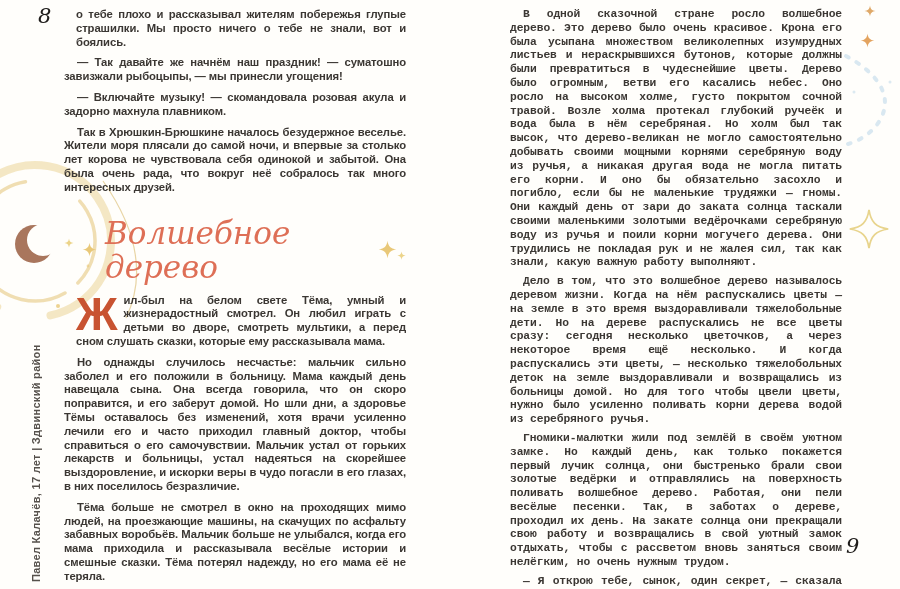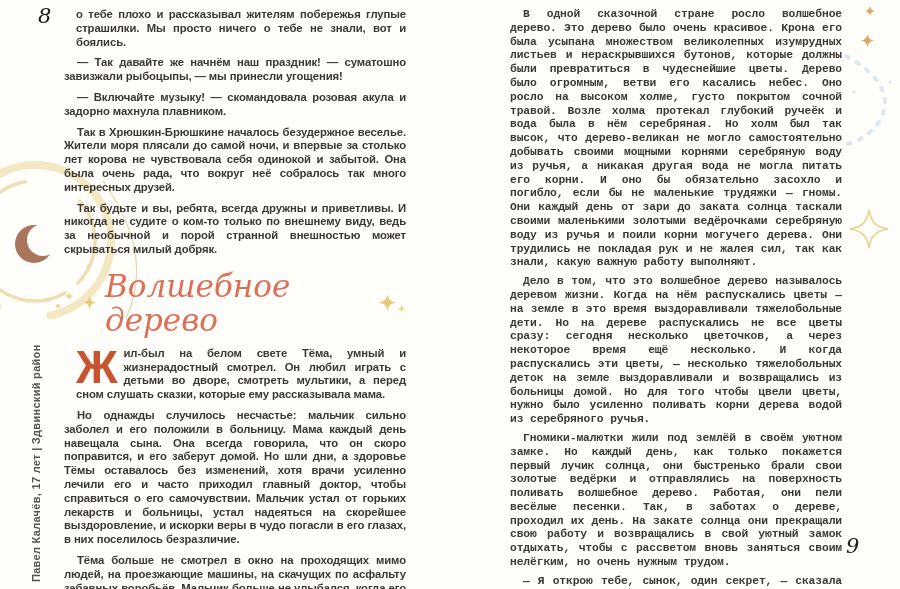--- a/index.html
+++ b/index.html
@@ -27,21 +27,21 @@
   .pagenum-left{left:38px;top:4px;}
   .pagenum-right{left:846px;top:534px;}
   .byline{
     position:absolute;left:30px;top:582px;
     transform:rotate(-90deg);transform-origin:0 0;
     white-space:nowrap;
     font-size:11px;font-weight:bold;color:#56514c;letter-spacing:0.3px;
   }
   .title-row{
     display:flex;align-items:center;justify-content:center;
-    gap:8px;margin:12px 0 10px 0;
+    gap:8px;margin:21px 0 10px 0;
   }
   .story-title{
     font-family:"DejaVu Serif",serif;font-style:italic;
     font-size:31px;line-height:34px;color:#de6f56;
     text-indent:0;font-weight:normal;
   }
   .dropcap{
     float:left;
     font-size:46px;line-height:37px;
     font-weight:bold;color:#c85331;
@@ -81,21 +81,20 @@
 
 <div class="pagenum pagenum-left">8</div>
 
 <div class="byline">Павел Калачёв, 17 лет | Здвинский район</div>
 
 <div class="page-col col-left">
   <p class="no-indent">о тебе плохо и рассказывал жителям побережья глупые страшилки. Мы просто ничего о тебе не знали, вот и боялись.</p>
   <p>— Так давайте же начнём наш праздник! — суматошно завизжали рыбоцыпы, — мы принесли угощения!</p>
   <p>— Включайте музыку! — скомандовала розовая акула и задорно махнула плавником.</p>
   <p>Так в Хрюшкин-Брюшкине началось безудержное веселье. Жители моря плясали до самой ночи, и впервые за столько лет корова не чувствовала себя одинокой и забытой. Она была очень рада, что вокруг неё собралось так много интересных друзей.</p>
-  <p>Так будьте и вы, ребята, всегда дружны и приветливы. И никогда не судите о ком-то только по внешнему виду, ведь за необычной и порой странной внешностью может скрываться милый добряк.</p>
 
   <div class="title-row">
     <svg class="sparkle" width="10" height="10" viewBox="0 0 24 24" style="margin-bottom:14px;">
       <path d="M12 1 C13 8 16 11 23 12 C16 13 13 16 12 23 C11 16 8 13 1 12 C8 11 11 8 12 1 Z" fill="#ecd48a"></path>
     </svg>
     <svg class="sparkle" width="15" height="15" viewBox="0 0 24 24">
       <path d="M12 1 C13 8 16 11 23 12 C16 13 13 16 12 23 C11 16 8 13 1 12 C8 11 11 8 12 1 Z" fill="#e9c878"></path>
     </svg>
     <span class="story-title">Волшебное дерево</span>
     <svg class="sparkle" width="19" height="19" viewBox="0 0 24 24">

